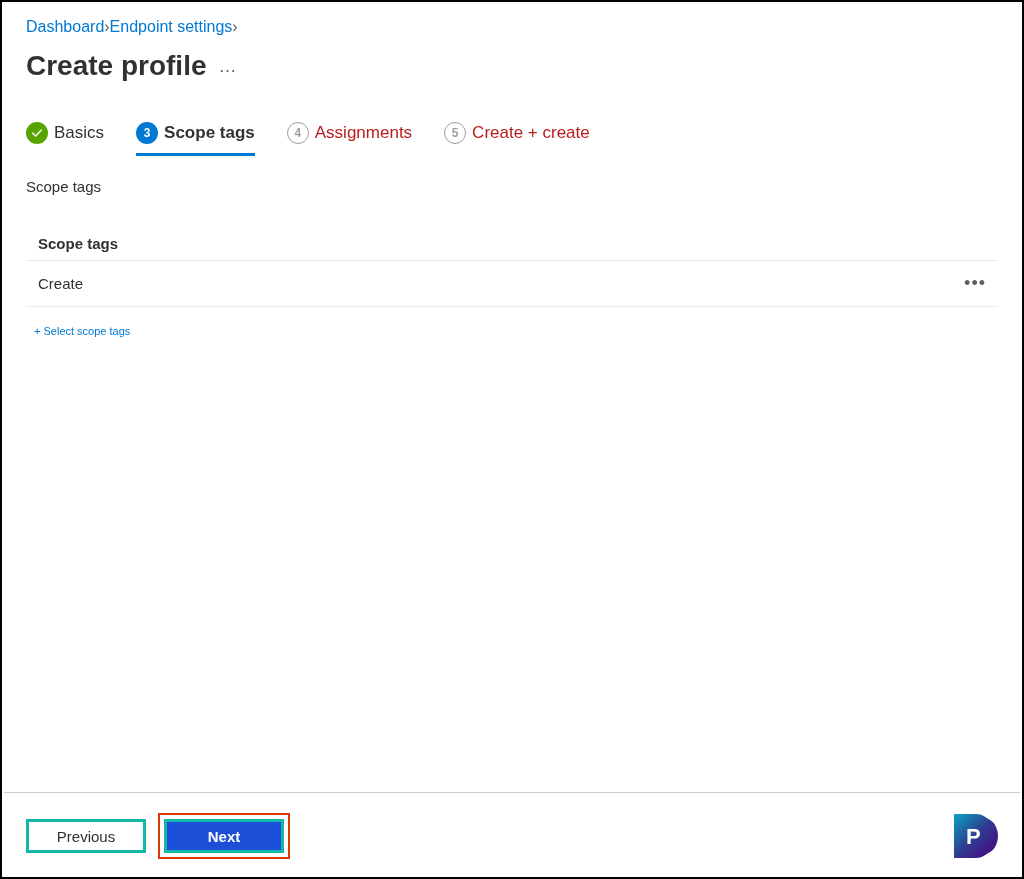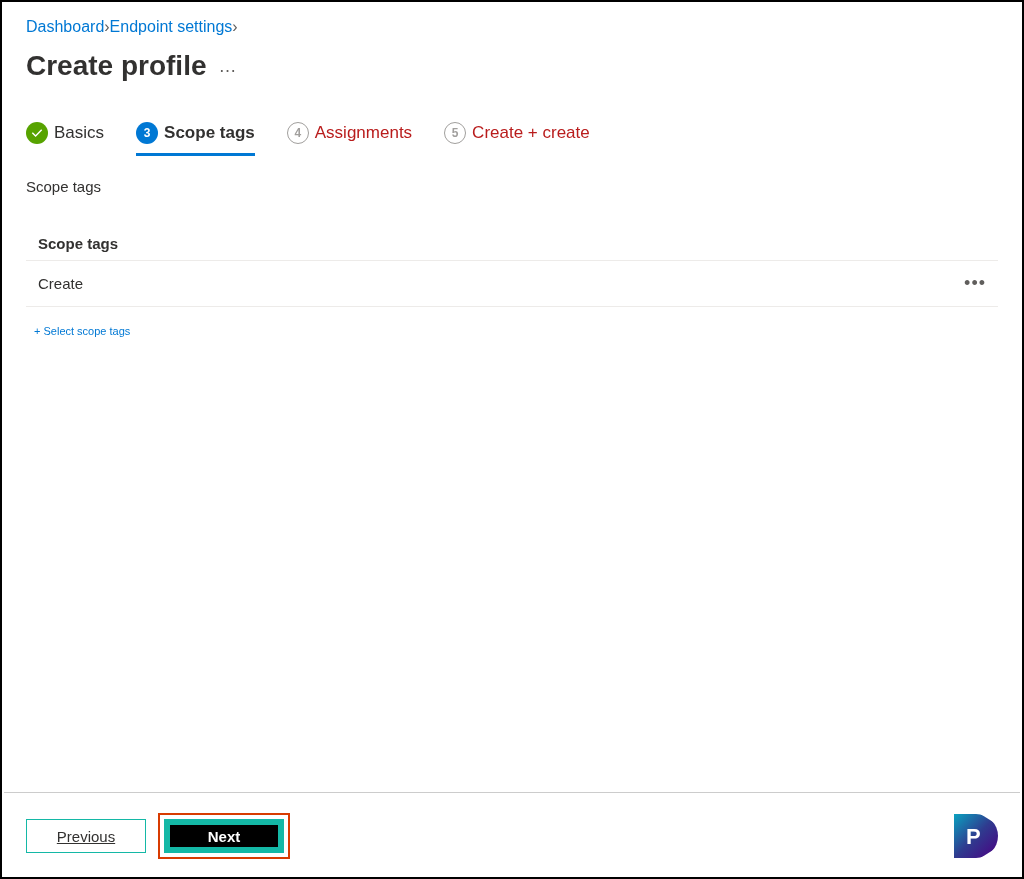--- a/index.html
+++ b/index.html
@@ -133,27 +133,26 @@
     height: 34px;
     font-size: 15px;
     display: inline-flex;
     align-items: center;
     justify-content: center;
     cursor: pointer;
     user-select: none;
   }
   .btn-secondary {
     background: #ffffff;
-    border: 1px solid #14b8a6;
+    border: 3px solid #14b8a6;
     color: #323130;
-    text-decoration: underline;
   }
   .btn-primary {
-    background: #000000;
-    border: 6px solid #14b8a6;
+    background: #1d4ed8;
+    border: 3px solid #14b8a6;
     color: #ffffff;
     font-weight: 600;
   }
   .highlight-box {
     padding: 4px;
     border: 2px solid #d83b01;
     display: inline-flex;
   }
   .logo {
     margin-left: auto;

